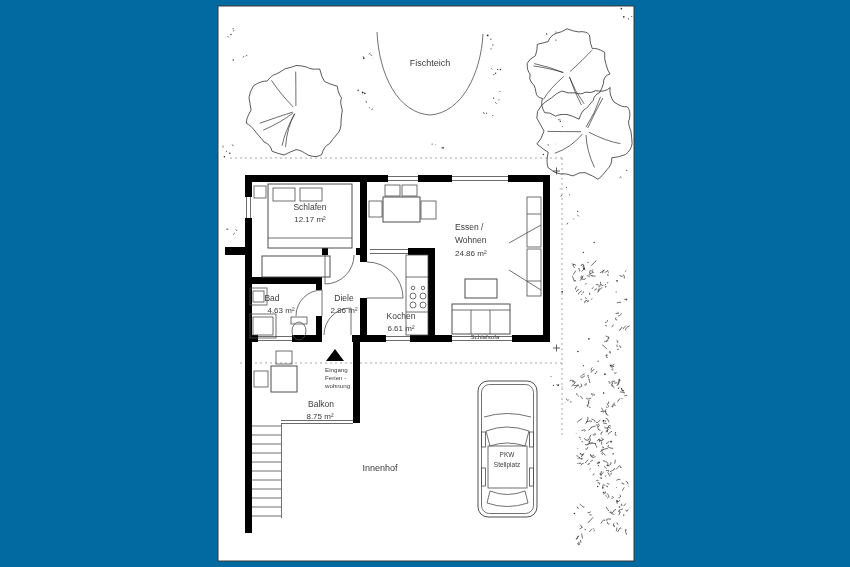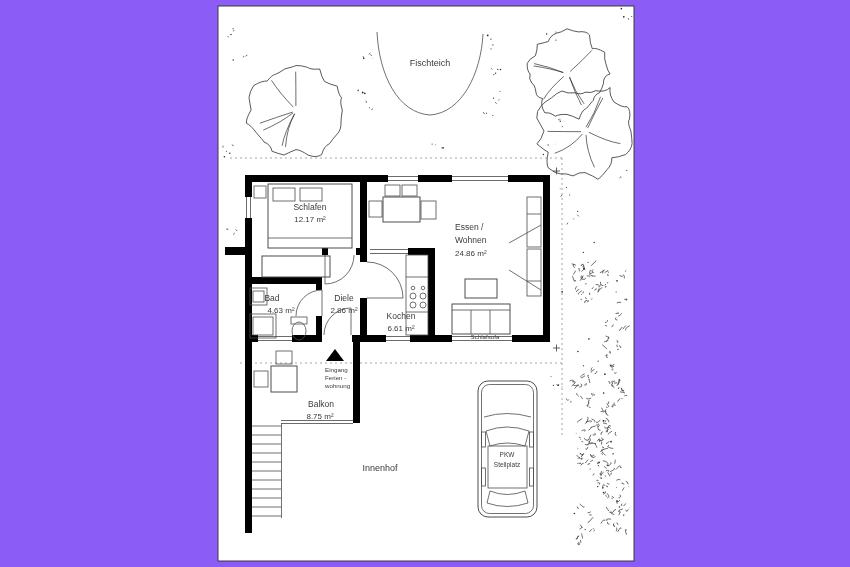--- a/index.html
+++ b/index.html
@@ -1,16 +1,16 @@
 <!DOCTYPE html>
 <html><head>
 <meta charset="utf-8">
 <style>
   html,body{margin:0;padding:0;background:#ffffff;}
-  .stage{width:850px;height:567px;position:relative;background:#8b5cf6;}
+  .stage{width:850px;height:567px;position:relative;background:#0369a1;}
   svg{display:block;}
   text{font-family:"Liberation Sans", sans-serif; fill:#3b3b3b;}
   .t-room{font-size:8.5px;}
   .t-area{font-size:8px;}
   .t-place{font-size:9px;}
   .t-small{font-size:6.2px;}
   .t-car{font-size:6.5px;}
   .thin{stroke:#4d4d4d;stroke-width:1;fill:none;}
   .thin2{stroke:#4d4d4d;stroke-width:0.8;fill:none;}
   .wall{fill:#000000;}

